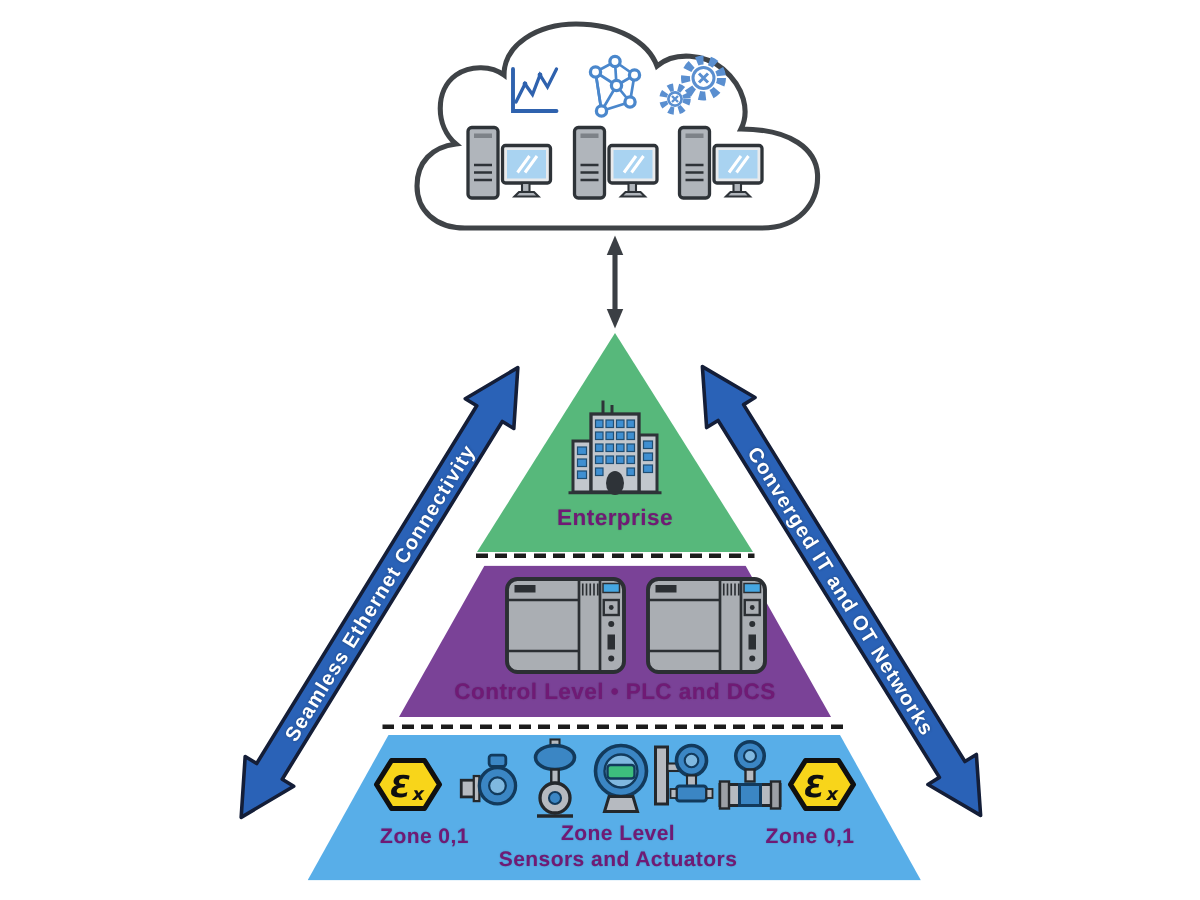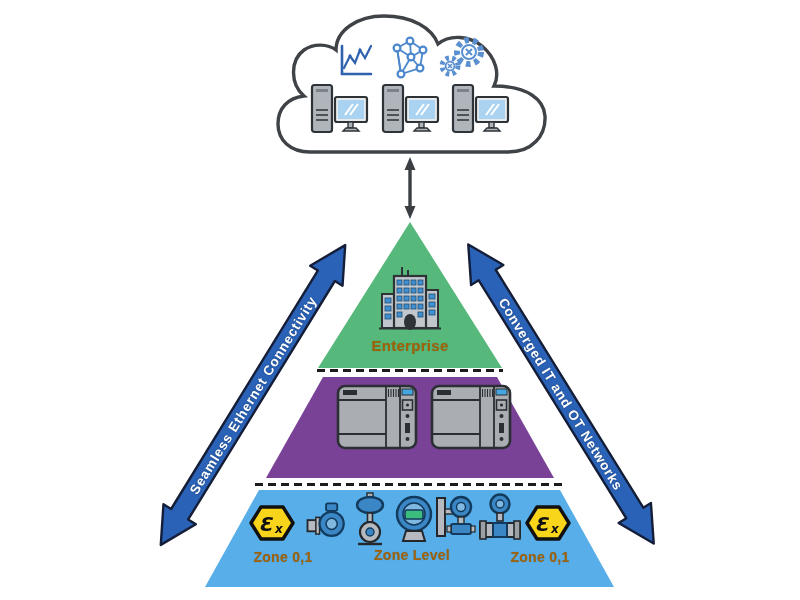--- a/index.html
+++ b/index.html
@@ -14,21 +14,21 @@
     clip-path:polygon(50% 0,100% 100%,0 100%);}
   .level-control{left:266px;top:377px;width:288px;height:101px;background:#7a4297;
     clip-path:polygon(19.8% 0,80.2% 0,100% 100%,0 100%);}
   .level-field{left:205px;top:490px;width:409px;height:97px;background:#58aee8;
     clip-path:polygon(13.2% 0,86.8% 0,100% 100%,0 100%);}
   .dashed-sep{position:absolute;height:3px;
     background:repeating-linear-gradient(90deg,#1c1c1c 0 8px,transparent 8px 13px);}
   .sep1{left:317px;top:369px;width:186px;}
   .sep2{left:255px;top:483px;width:310px;}
   
-  .lvl-label{position:absolute;color:#a16207;font-weight:bold;text-align:right;
+  .lvl-label{position:absolute;color:#701a75;font-weight:bold;text-align:right;
     transform:translateX(-50%);white-space:nowrap;letter-spacing:.3px;
     text-shadow:0 0 1px rgba(0,0,0,.25);}
   .lbl-enterprise{left:410px;top:337px;font-size:15px;}
   .lbl-control{left:410px;top:453px;font-size:15px;}
   .lbl-zone-l{left:283px;top:549px;font-size:14px;}
   .lbl-zone-r{left:540px;top:549px;font-size:14px;}
   .lbl-field1{left:412px;top:547px;font-size:14px;}
   .lbl-field2{left:412px;top:564px;font-size:14px;}
   
   .arrow-wrap{position:absolute;width:360px;height:48px;display:flex;align-items:center;
@@ -207,20 +207,21 @@
     <path d="M2 17 H50 M2 51 H50" stroke="#2b2f33" stroke-width="1.8"></path>
     <rect x="7" y="7" width="14" height="5" fill="#2b2f33"></rect>
     <path d="M52.5 6 V14 M55 6 V14 M57.5 6 V14 M60 6 V14 M62.5 6 V14" stroke="#2b2f33" stroke-width="1.1"></path>
     <rect x="66" y="6" width="11" height="6" fill="#45a7e2" stroke="#2b2f33" stroke-width="1"></rect>
     <rect x="66.5" y="17" width="10" height="10" fill="none" stroke="#2b2f33" stroke-width="1.6"></rect>
     <circle cx="71.5" cy="22" r="1.6" fill="#2b2f33"></circle>
     <circle cx="71.5" cy="33" r="2" fill="#2b2f33"></circle>
     <rect x="69" y="40" width="5" height="10" fill="#2b2f33"></rect>
     <circle cx="71.5" cy="56" r="2" fill="#2b2f33"></circle>
   </svg>
+  <div class="lvl-label lbl-control">Control Level • PLC and DCS</div>
 
   <svg class="abs" style="left:249px;top:503px;" width="46" height="40" viewBox="0 0 46 40">
     <polygon points="2,20 12,4 34,4 44,20 34,36 12,36" fill="#f8d51a" stroke="#101010" stroke-width="3.4" stroke-linejoin="round"></polygon>
     <text x="11" y="28" font-family="DejaVu Sans, sans-serif" font-weight="bold" font-style="italic" font-size="20" fill="#101010">Ɛ</text>
     <text x="26" y="30" font-family="DejaVu Sans, sans-serif" font-weight="bold" font-style="italic" font-size="12" fill="#101010">x</text>
   </svg>
   <svg class="abs" style="left:525px;top:503px;" width="46" height="40" viewBox="0 0 46 40">
     <polygon points="2,20 12,4 34,4 44,20 34,36 12,36" fill="#f8d51a" stroke="#101010" stroke-width="3.4" stroke-linejoin="round"></polygon>
     <text x="11" y="28" font-family="DejaVu Sans, sans-serif" font-weight="bold" font-style="italic" font-size="20" fill="#101010">Ɛ</text>
     <text x="26" y="30" font-family="DejaVu Sans, sans-serif" font-weight="bold" font-style="italic" font-size="12" fill="#101010">x</text>
@@ -263,14 +264,15 @@
     <rect x="19" y="21" width="6" height="8" fill="#b6bac0" stroke="#24282c" stroke-width="1.6"></rect>
     <rect x="2" y="31" width="40" height="14" fill="#b6bac0" stroke="#24282c" stroke-width="2"></rect>
     <rect x="2" y="29" width="6" height="18" fill="#9ba0a6" stroke="#24282c" stroke-width="1.6"></rect>
     <rect x="36" y="29" width="6" height="18" fill="#9ba0a6" stroke="#24282c" stroke-width="1.6"></rect>
     <rect x="15" y="31" width="14" height="14" fill="#3b86c4" stroke="#123a5c" stroke-width="2"></rect>
   </svg>
 
   <div class="lvl-label lbl-zone-l">Zone 0,1</div>
   <div class="lvl-label lbl-zone-r">Zone 0,1</div>
   <div class="lvl-label lbl-field1">Zone Level</div>
+  <div class="lvl-label lbl-field2">Sensors and Actuators</div>
 
 </div>
 
 </body></html>

